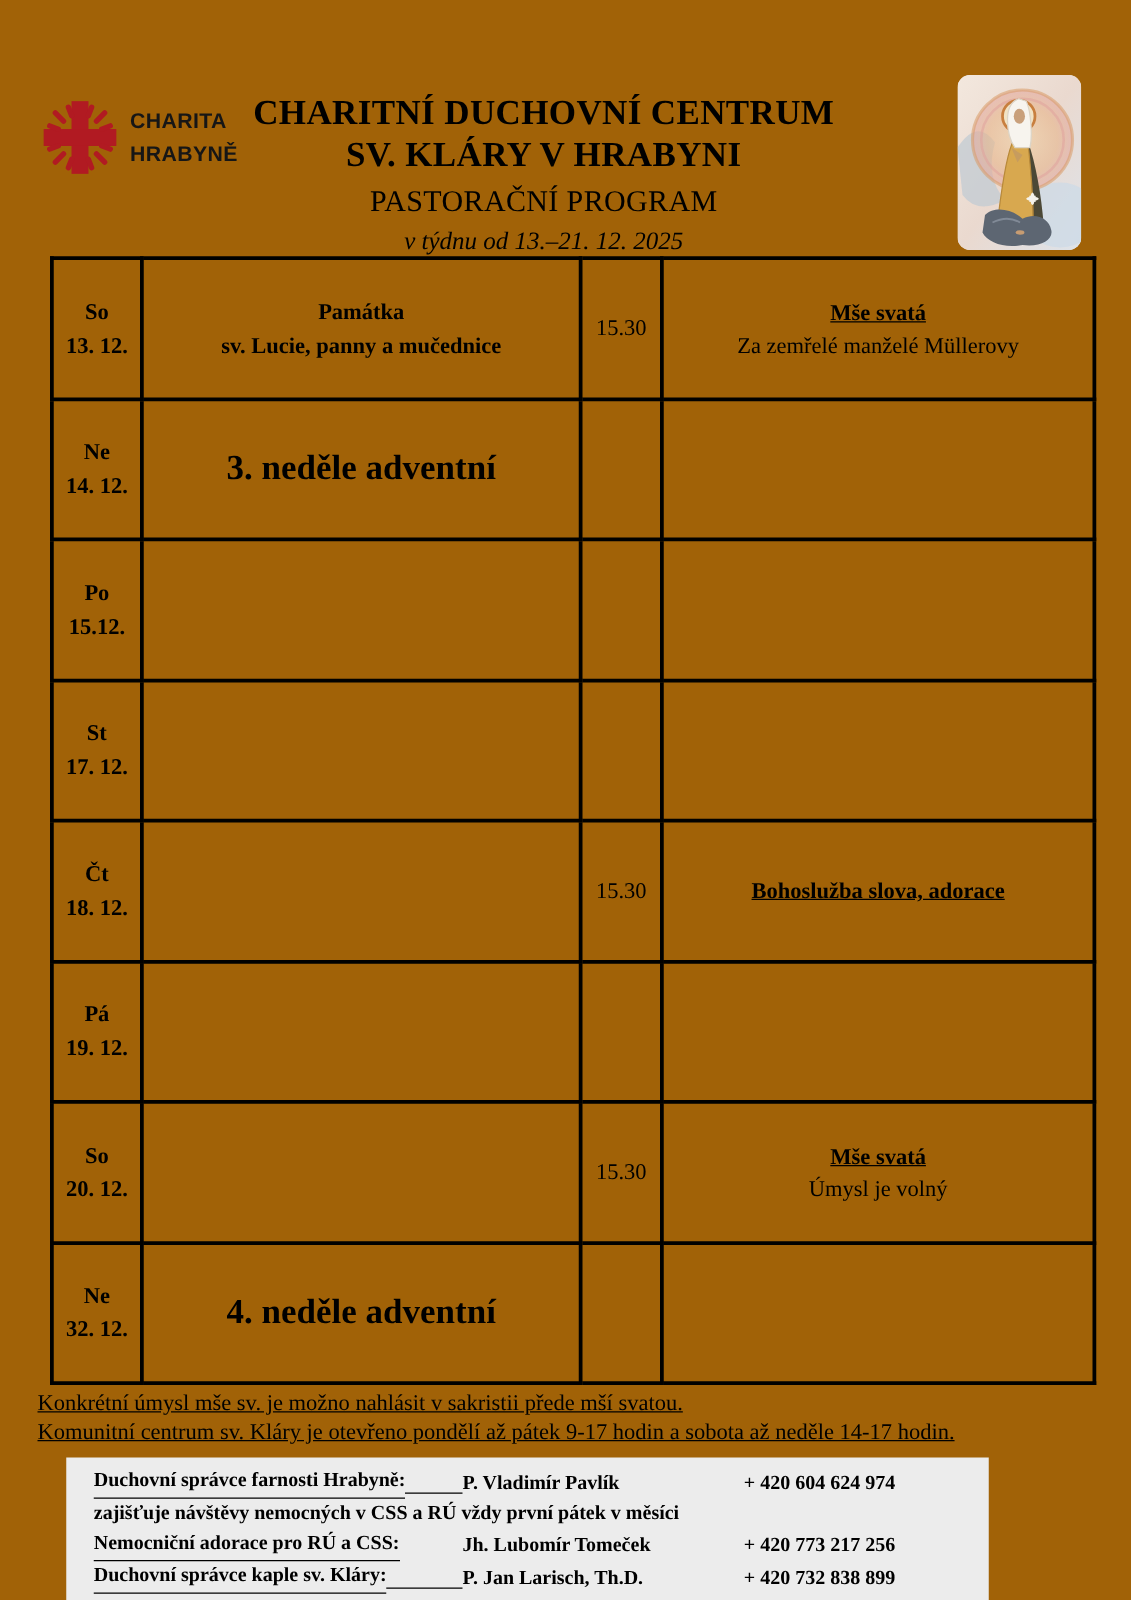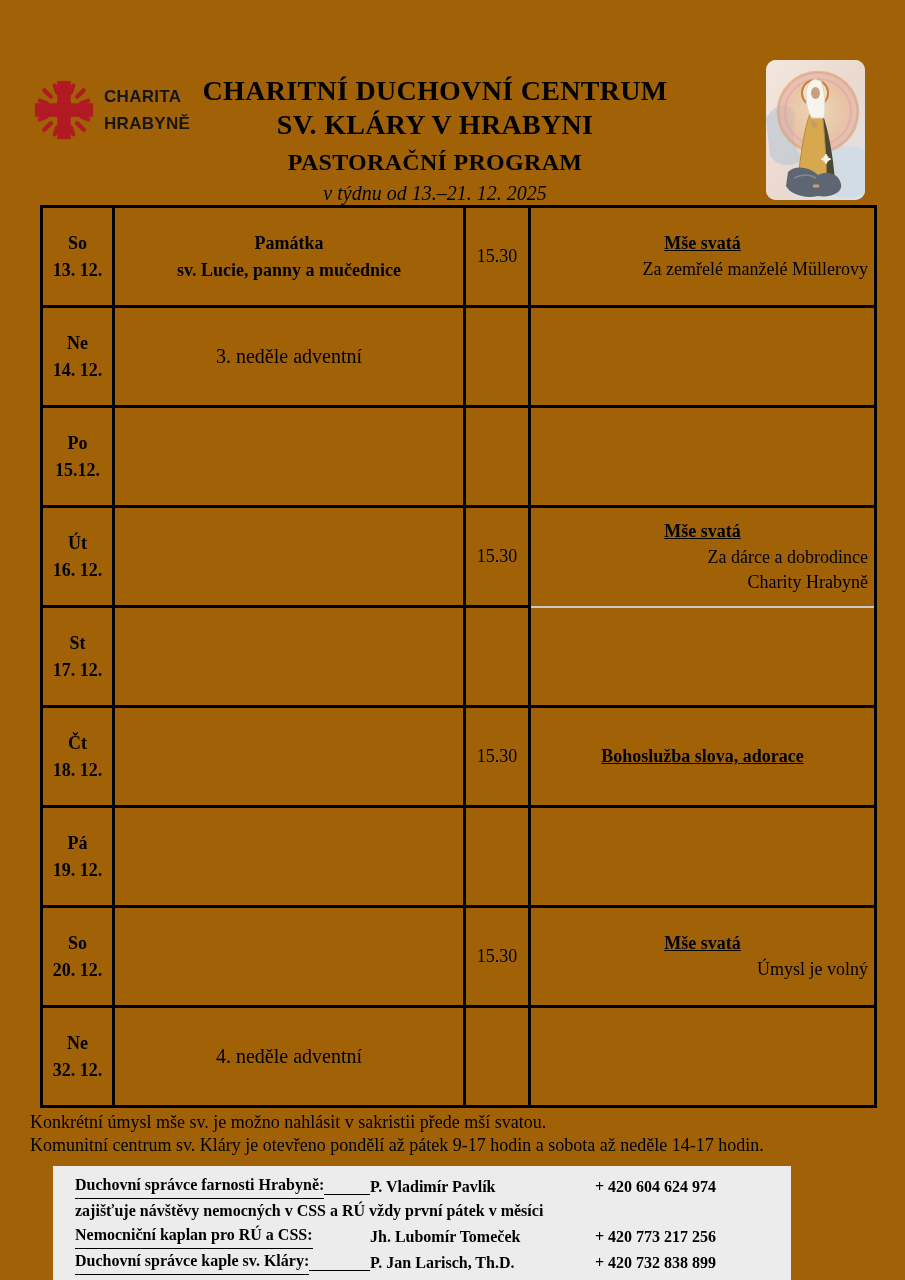--- a/index.html
+++ b/index.html
@@ -21,21 +21,21 @@
   .logo{position:absolute; left:33px; top:79px; display:flex; align-items:center;}
   .logo svg{display:block;}
   .logo .red{fill:var(--red);}
   .logo-text{
     margin-left:9px;
     font-family:"Liberation Sans","DejaVu Sans",sans-serif;
     font-weight:bold; font-size:17px; line-height:1.6; letter-spacing:0.3px; color:#161616;
   }
   .titles{position:absolute; left:150px; top:74px; width:570px; text-align:center;}
   .title-main{font-weight:bold; font-size:28px; line-height:1.22; letter-spacing:0.3px;}
-  .title-sub{font-weight:bold; font-size:24px; margin-top:7px; letter-spacing:0.3px;}
+  .title-sub{font-weight:normal; font-size:24px; margin-top:7px; letter-spacing:0.3px;}
   .title-week{font-weight:normal; font-style:italic; font-size:20px; margin-top:6px;}
 
   .painting{
     position:absolute; left:766px; top:60px; width:99px; height:140px;
     border-radius:10px; overflow:hidden; box-shadow:0 0 0 1px #e7e2dc inset;
   }
 
   
   table.schedule{
     position:absolute; left:40px; top:205px; width:834px; height:903px;
@@ -43,30 +43,30 @@
   }
   .schedule td{
     border:3px solid var(--ink);
     text-align:center; vertical-align:middle;
     font-size:18px; padding:2px 6px; overflow:hidden;
   }
   .schedule tr{height:100px;}
   .day-cell{font-weight:bold; line-height:1.5;}
   .day-cell span{display:block;}
   .desc-line{display:block; font-weight:bold; line-height:1.5;}
-  .desc-big{display:block; font-weight:normal; font-size:20px;}
+  .desc-big{display:block; font-weight:bold; font-size:28px;}
   .time-cell{font-weight:normal;}
   .detail-title{display:block; font-weight:bold; text-decoration:underline; line-height:1.5;}
-  .detail-line{display:block; font-weight:normal; line-height:1.4;text-align:right;}
+  .detail-line{display:block; font-weight:normal; line-height:1.4;}
   td.sep-light-bottom{border-bottom:2px solid var(--light_sep);}
   td.sep-light-top{border-top:2px solid var(--light_sep);}
 
   
   .notes{position:absolute; left:30px; top:1111px; width:850px; font-size:18px; line-height:1.3;}
-  .notes p{margin:0;}
+  .notes p{margin:0;text-decoration:underline;}
 
   
   .contacts{
     position:absolute; left:53px; top:1166px; width:738px;
     background:var(--contacts_bg);
     padding:7px 10px 9px 22px;
     font-weight:bold; font-size:16px; line-height:1.5;
   }
   .c-row{display:flex; align-items:flex-end;}
   .c-label{width:295px; display:flex; align-items:flex-end;}
@@ -197,33 +197,20 @@
         <td class="day-cell">
             <span>Po</span>
             <span>15.12.</span>
           </td>
         <td></td>
         <td class="time-cell"></td>
         <td></td>
       </tr>
       <tr>
         <td class="day-cell">
-            <span>Út</span>
-            <span>16. 12.</span>
-          </td>
-        <td></td>
-        <td class="time-cell">15.30</td>
-        <td class="sep-light-bottom">
-            <span class="detail-title">Mše svatá</span>
-            <span class="detail-line">Za dárce a dobrodince</span>
-            <span class="detail-line">Charity Hrabyně</span>
-          </td>
-      </tr>
-      <tr>
-        <td class="day-cell">
             <span>St</span>
             <span>17. 12.</span>
           </td>
         <td></td>
         <td class="time-cell"></td>
         <td class="sep-light-top"></td>
       </tr>
       <tr>
         <td class="day-cell">
             <span>Čt</span>
@@ -282,21 +269,21 @@
           <span class="tab-fill"></span>
         </span>
       <span class="c-name">P. Vladimír Pavlík</span>
       <span class="c-phone">+ 420 604 624 974</span>
     </div>
     <div class="c-row">
       <span class="c-note">zajišťuje návštěvy nemocných v CSS a RÚ vždy první pátek v měsíci</span>
     </div>
     <div class="c-row">
       <span class="c-label">
-          <span class="u">Nemocniční kaplan pro RÚ a CSS:</span>
+          <span class="u">Nemocniční adorace pro RÚ a CSS:</span>
         </span>
       <span class="c-name">Jh. Lubomír Tomeček</span>
       <span class="c-phone">+ 420 773 217 256</span>
     </div>
     <div class="c-row">
       <span class="c-label">
           <span class="u">Duchovní správce kaple sv. Kláry:</span>
           <span class="tab-fill"></span>
         </span>
       <span class="c-name">P. Jan Larisch, Th.D.</span>

